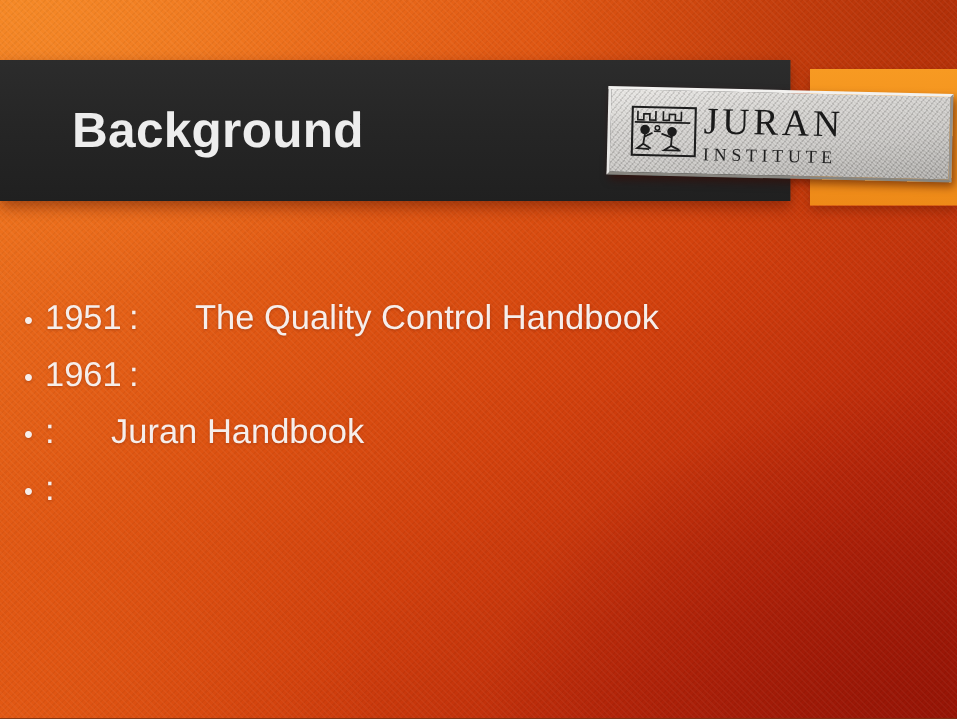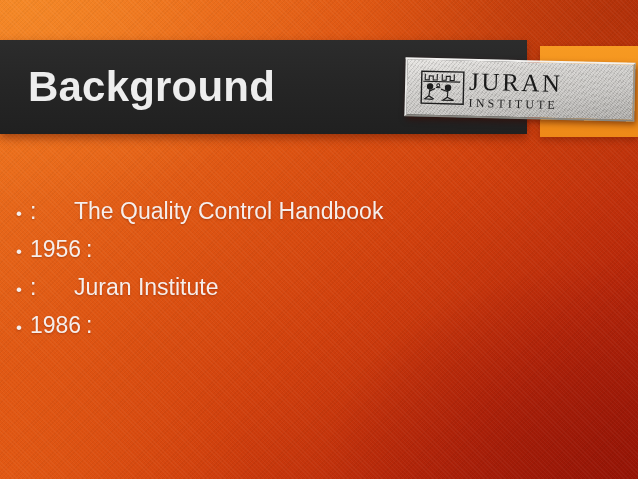--- a/index.html
+++ b/index.html
@@ -92,26 +92,26 @@
     left: 0;
     top: 40px;
     width: 527px;
     height: 94px;
     background: linear-gradient(180deg, #2c2c2c 0%, #262626 45%, #202020 100%);
     box-shadow: 0 4px 9px rgba(70,14,0,0.45);
   }
 
   .slide-title {
     position: absolute;
-    left: 28px;
+    left: 48px;
     top: 0;
     height: 94px;
     display: flex;
     align-items: center;
-    font-size: 42px;
+    font-size: 33px;
     font-weight: bold;
     color: #ededed;
     letter-spacing: 0.2px;
     white-space: nowrap;
   }
 
   
   .logo-plaque {
     position: absolute;
     left: 405px;
@@ -254,37 +254,37 @@
     <div class="logo-wordmark">
       <div class="logo-juran">JURAN</div>
       <div class="logo-institute">INSTITUTE</div>
     </div>
   </div>
 
   <div class="bullet-list">
 
     <div class="bullet-row">
       <span class="bullet-dot">•</span>
+      <span class="bullet-year">1951</span>
       <span class="bullet-colon">:</span>
       <span class="bullet-text">The Quality Control Handbook</span>
     </div>
 
     <div class="bullet-row">
       <span class="bullet-dot">•</span>
-      <span class="bullet-year">1956</span>
-      <span class="bullet-colon">:</span>
-    </div>
-
-    <div class="bullet-row">
-      <span class="bullet-dot">•</span>
-      <span class="bullet-colon">:</span>
-      <span class="bullet-text">Juran Institute</span>
-    </div>
-
-    <div class="bullet-row">
-      <span class="bullet-dot">•</span>
-      <span class="bullet-year">1986</span>
+      <span class="bullet-year">1961</span>
+      <span class="bullet-colon">:</span>
+    </div>
+
+    <div class="bullet-row">
+      <span class="bullet-dot">•</span>
+      <span class="bullet-colon">:</span>
+      <span class="bullet-text">Juran Handbook</span>
+    </div>
+
+    <div class="bullet-row">
+      <span class="bullet-dot">•</span>
       <span class="bullet-colon">:</span>
     </div>
 
   </div>
 
 </div>
 
 </body></html>

